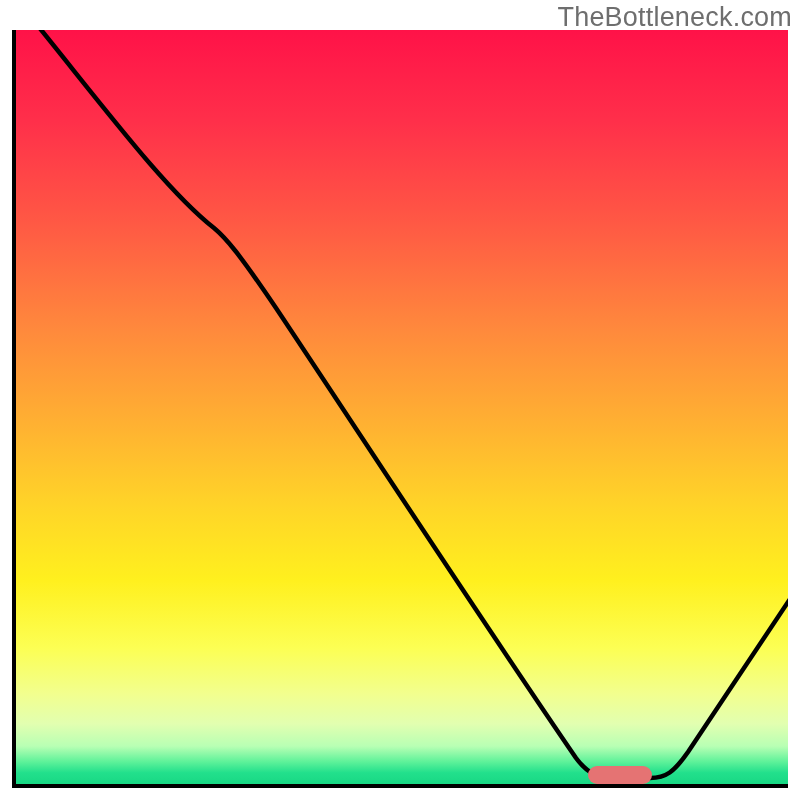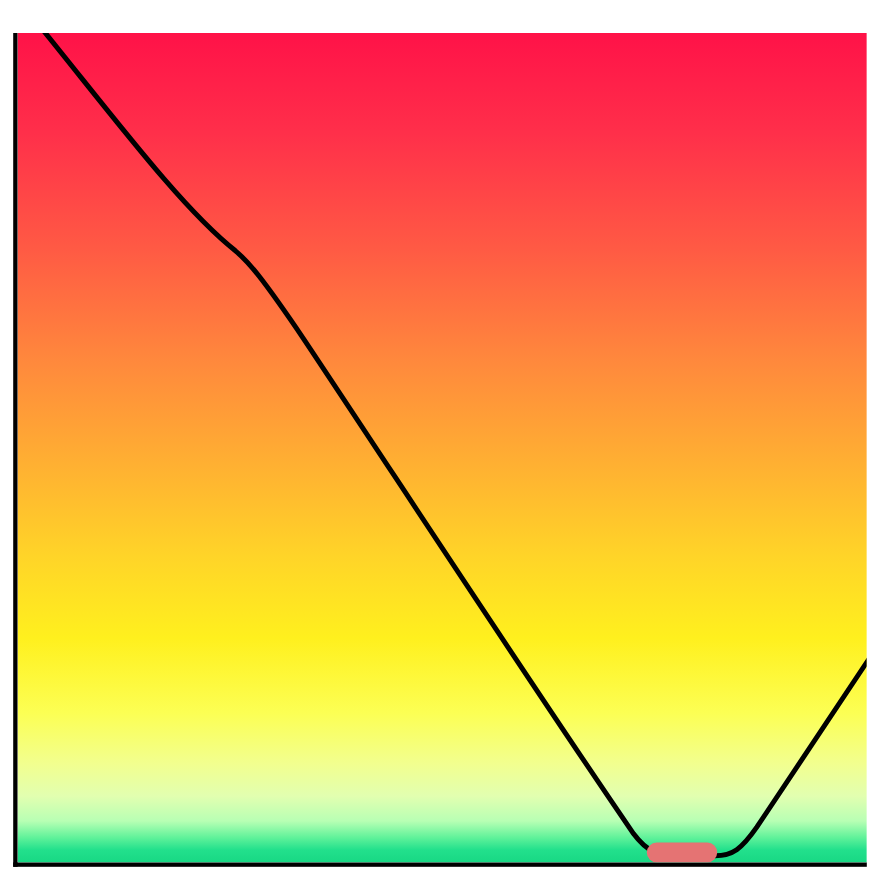--- a/index.html
+++ b/index.html
@@ -72,20 +72,21 @@
     background: #e57373;
     border-radius: 9px;
     height: 18px;
   }
 </style>
 </head>
 <body>
 
 <div class="container">
 
+  <div class="watermark">TheBottleneck.com</div>
 
   <div class="plot-frame">
     <div class="gradient"></div>
 
     <svg class="curve" viewBox="0 0 772 754" preserveAspectRatio="none">
       <path d="M 22 -4
                C 90 80, 150 160, 198 198
                C 210 208, 222 222, 260 278
                C 340 398, 460 582, 560 728
                C 572 744, 582 748, 600 748

